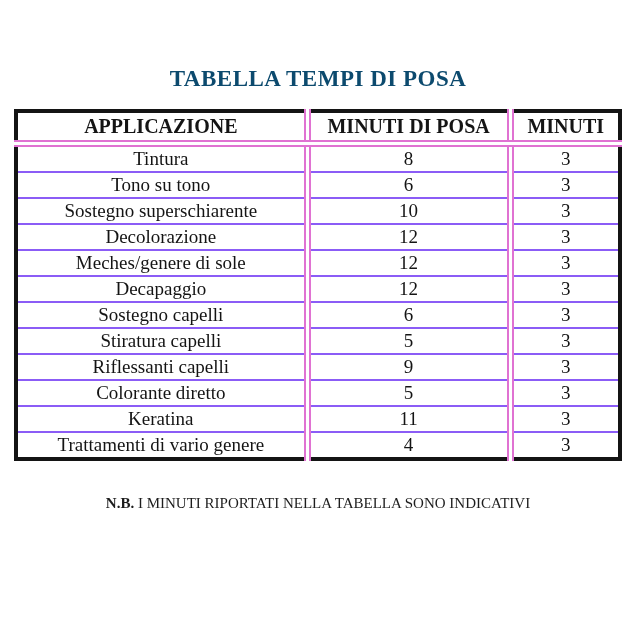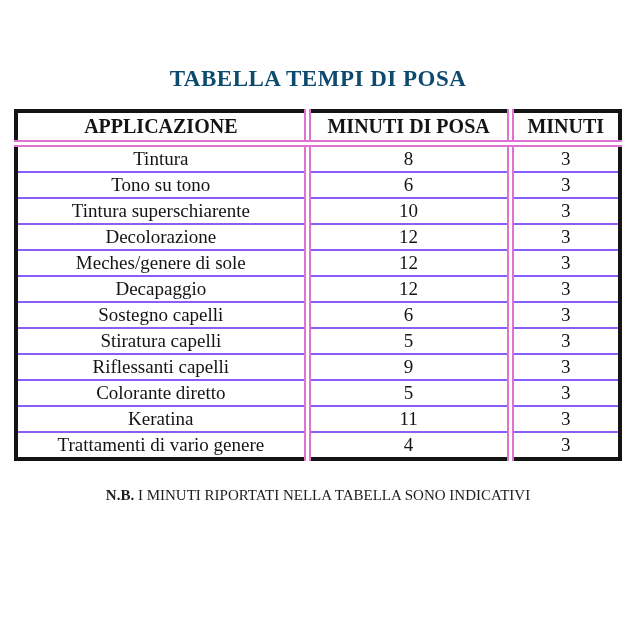--- a/index.html
+++ b/index.html
@@ -23,21 +23,21 @@
     margin: 0;
     padding-top: 66px;
     text-align: center;
     font-size: 23px;
     font-weight: bold;
     letter-spacing: 0.5px;
     color: #0c4a6e;
   }
   table.posa-table {
     width: 608px;
-    margin: 17px auto 4px auto;
+    margin: 17px auto 12px auto;
     border-collapse: collapse;
     border: 4px solid #141414;
     table-layout: fixed;
   }
   col.c-app   { width: 48.2%; }
   col.c-min   { width: 33.6%; }
   col.c-ozono { width: 18.2%; }
   th, td {
     text-align: center;
     vertical-align: middle;
@@ -98,21 +98,21 @@
           <td>Tintura</td>
           <td class="sep">8</td>
           <td class="sep">3</td>
         </tr>
         <tr>
           <td>Tono su tono</td>
           <td class="sep">6</td>
           <td class="sep">3</td>
         </tr>
         <tr>
-          <td>Tintura superschiarente</td>
+          <td>Sostegno superschiarente</td>
           <td class="sep">10</td>
           <td class="sep">3</td>
         </tr>
         <tr>
           <td>Decolorazione</td>
           <td class="sep">12</td>
           <td class="sep">3</td>
         </tr>
         <tr>
           <td>Meches/genere di sole</td>

